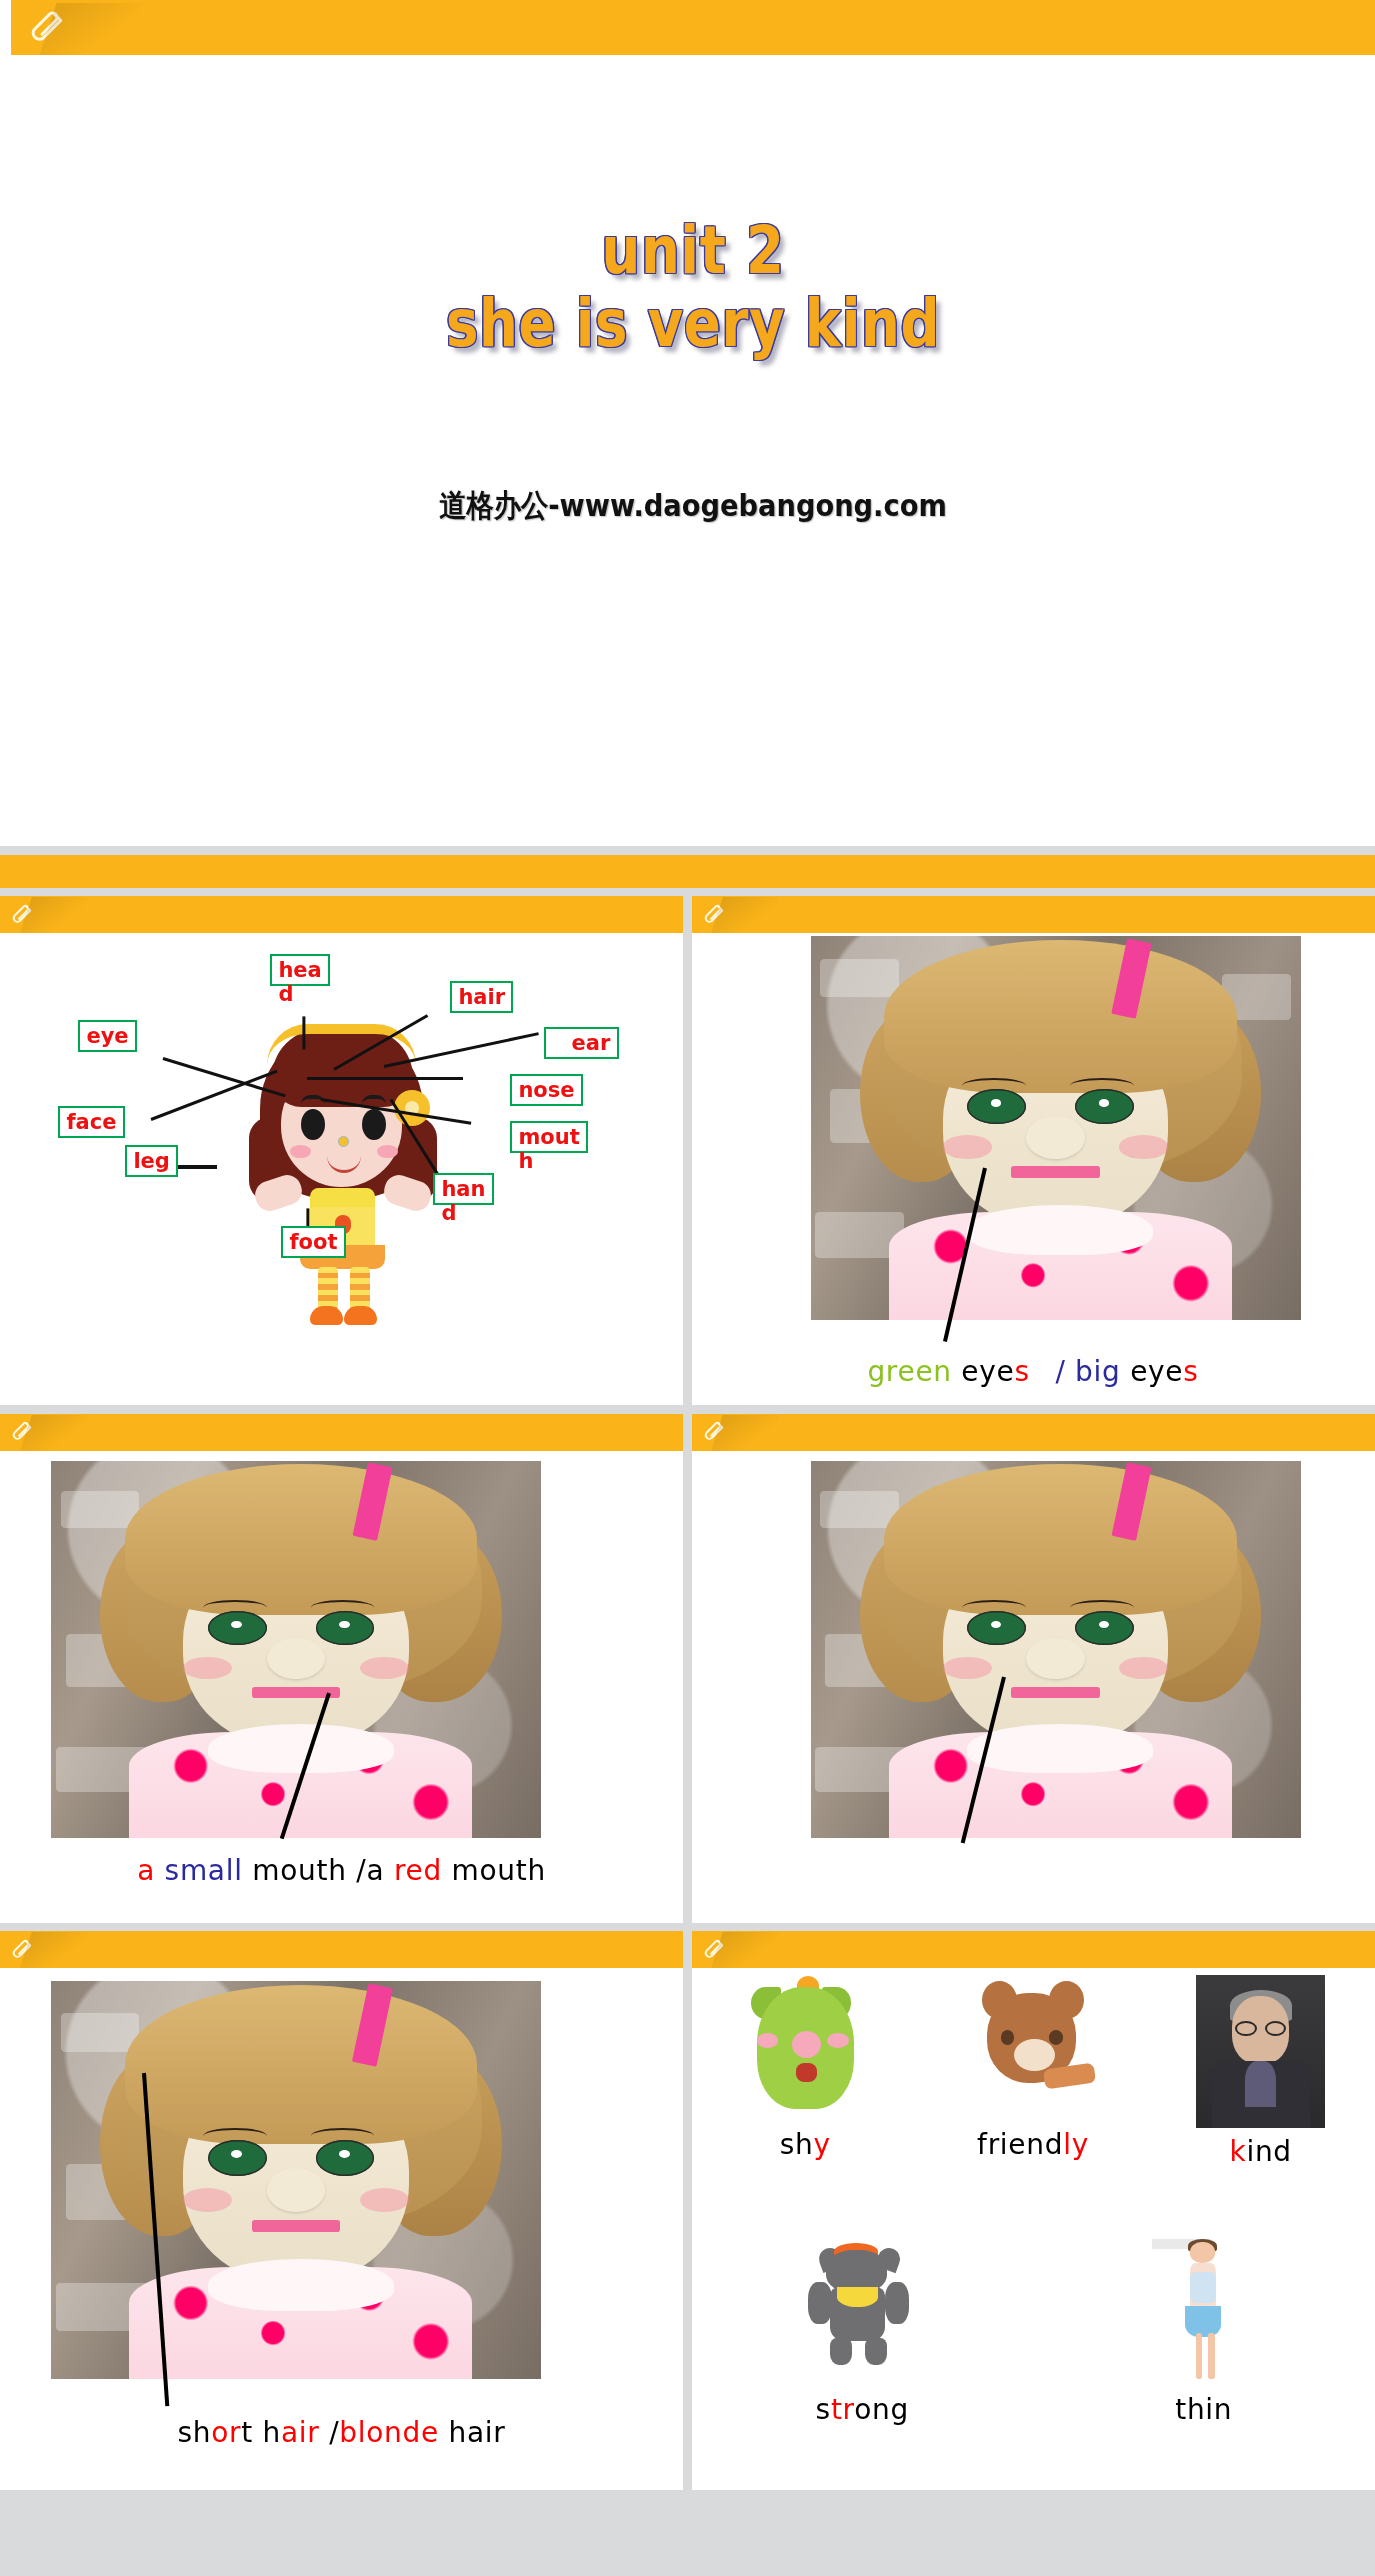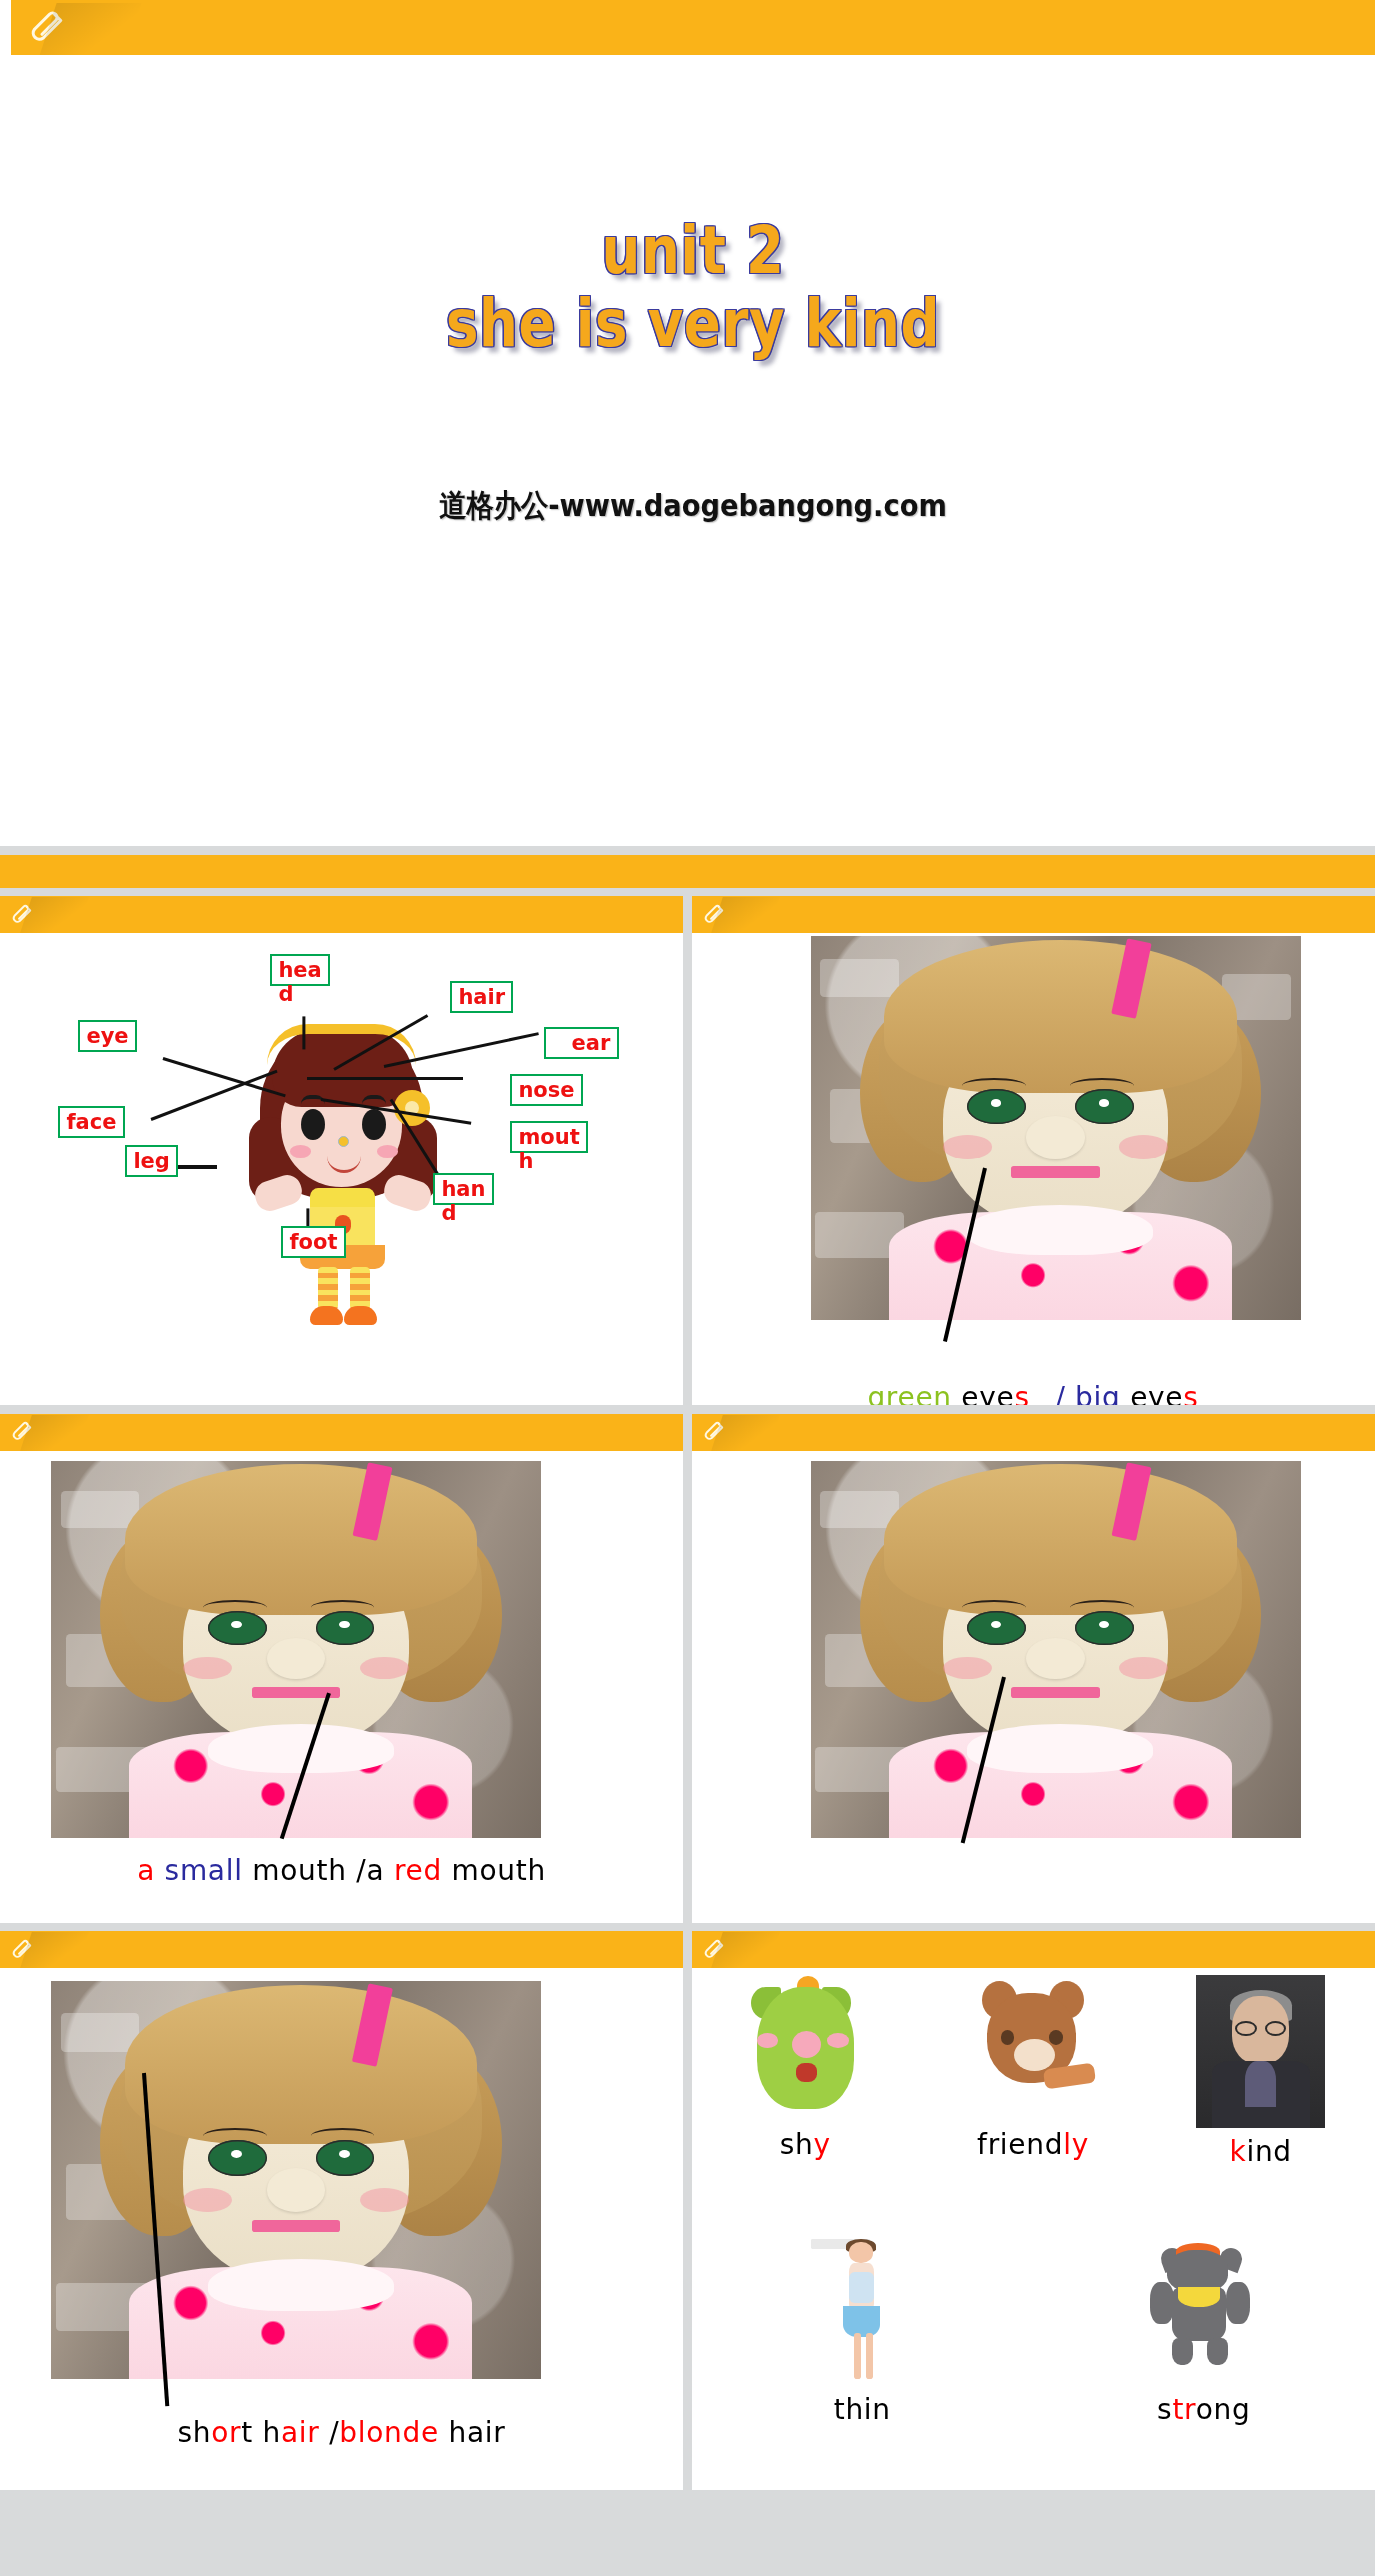--- a/index.html
+++ b/index.html
@@ -482,21 +482,21 @@
               <div class="d-eye r"></div>
             <div class="d-blush l"></div>
               <div class="d-blush r"></div>
             <div class="d-nose"></div>
             <div class="d-mouth"></div>
             <div class="d-dress"></div>
             <div class="d-collar"></div>
           </div>
         </div>
         <div class="pointer" style="left:291px;top:235px;height:178px;transform:rotate(13deg);transform-origin:top center;"></div>
-        <div class="caption" style="top:448px;">
+        <div class="caption" style="top:422px;">
           <span class="c-green">green</span><span class="c-black"> eye</span><span class="c-red">s</span><span class="gap2"></span><span class="c-blue">/ big</span><span class="c-black"> eye</span><span class="c-red">s</span>
         </div>
       </div>
     </section>
   </div>
 
   <div class="gap"></div>
 
   <div class="grid-row">
 
@@ -691,55 +691,55 @@
             <div class="tlabel">
               <span class="c-red">k</span><span class="c-black">ind</span>
             </div>
           </div>
         </div>
 
         <div class="trow">
 
 
           <div class="tcell">
-            <div class="timg" style="width:135px;height:153px;">
-              <div class="thinw"></div>
-              <div class="tw-tag"></div>
-              <div class="tw-hair"></div>
-              <div class="tw-head"></div>
-              <div class="tw-torso"></div>
-              <div class="tw-top"></div>
-              <div class="tw-skirt"></div>
-              <div class="tw-leg l"></div>
-                <div class="tw-leg r"></div>
-            </div>
-            <div class="tlabel">
-              <span class="c-black">thin</span>
-            </div>
-          </div>
-
-          <div class="tcell">
             <div class="timg" style="width:156px;height:153px;">
               <div class="wolf">
                 <div class="wolf-ear l"></div>
                   <div class="wolf-ear r"></div>
                 <div class="wolf-cap"></div>
                 <div class="wolf-head"></div>
                 <div class="wolf-arm l"></div>
                   <div class="wolf-arm r"></div>
                 <div class="wolf-body"></div>
                 <div class="wolf-scarf"></div>
                 <div class="wolf-leg l"></div>
                   <div class="wolf-leg r"></div>
               </div>
             </div>
             <div class="tlabel">
               <span class="c-black">s</span><span class="c-red">tr</span><span class="c-black">ong</span>
             </div>
           </div>
+
+          <div class="tcell">
+            <div class="timg" style="width:135px;height:153px;">
+              <div class="thinw"></div>
+              <div class="tw-tag"></div>
+              <div class="tw-hair"></div>
+              <div class="tw-head"></div>
+              <div class="tw-torso"></div>
+              <div class="tw-top"></div>
+              <div class="tw-skirt"></div>
+              <div class="tw-leg l"></div>
+                <div class="tw-leg r"></div>
+            </div>
+            <div class="tlabel">
+              <span class="c-black">thin</span>
+            </div>
+          </div>
         </div>
 
       </div>
     </section>
   </div>
 
 </div>
 
 
 </body></html>

